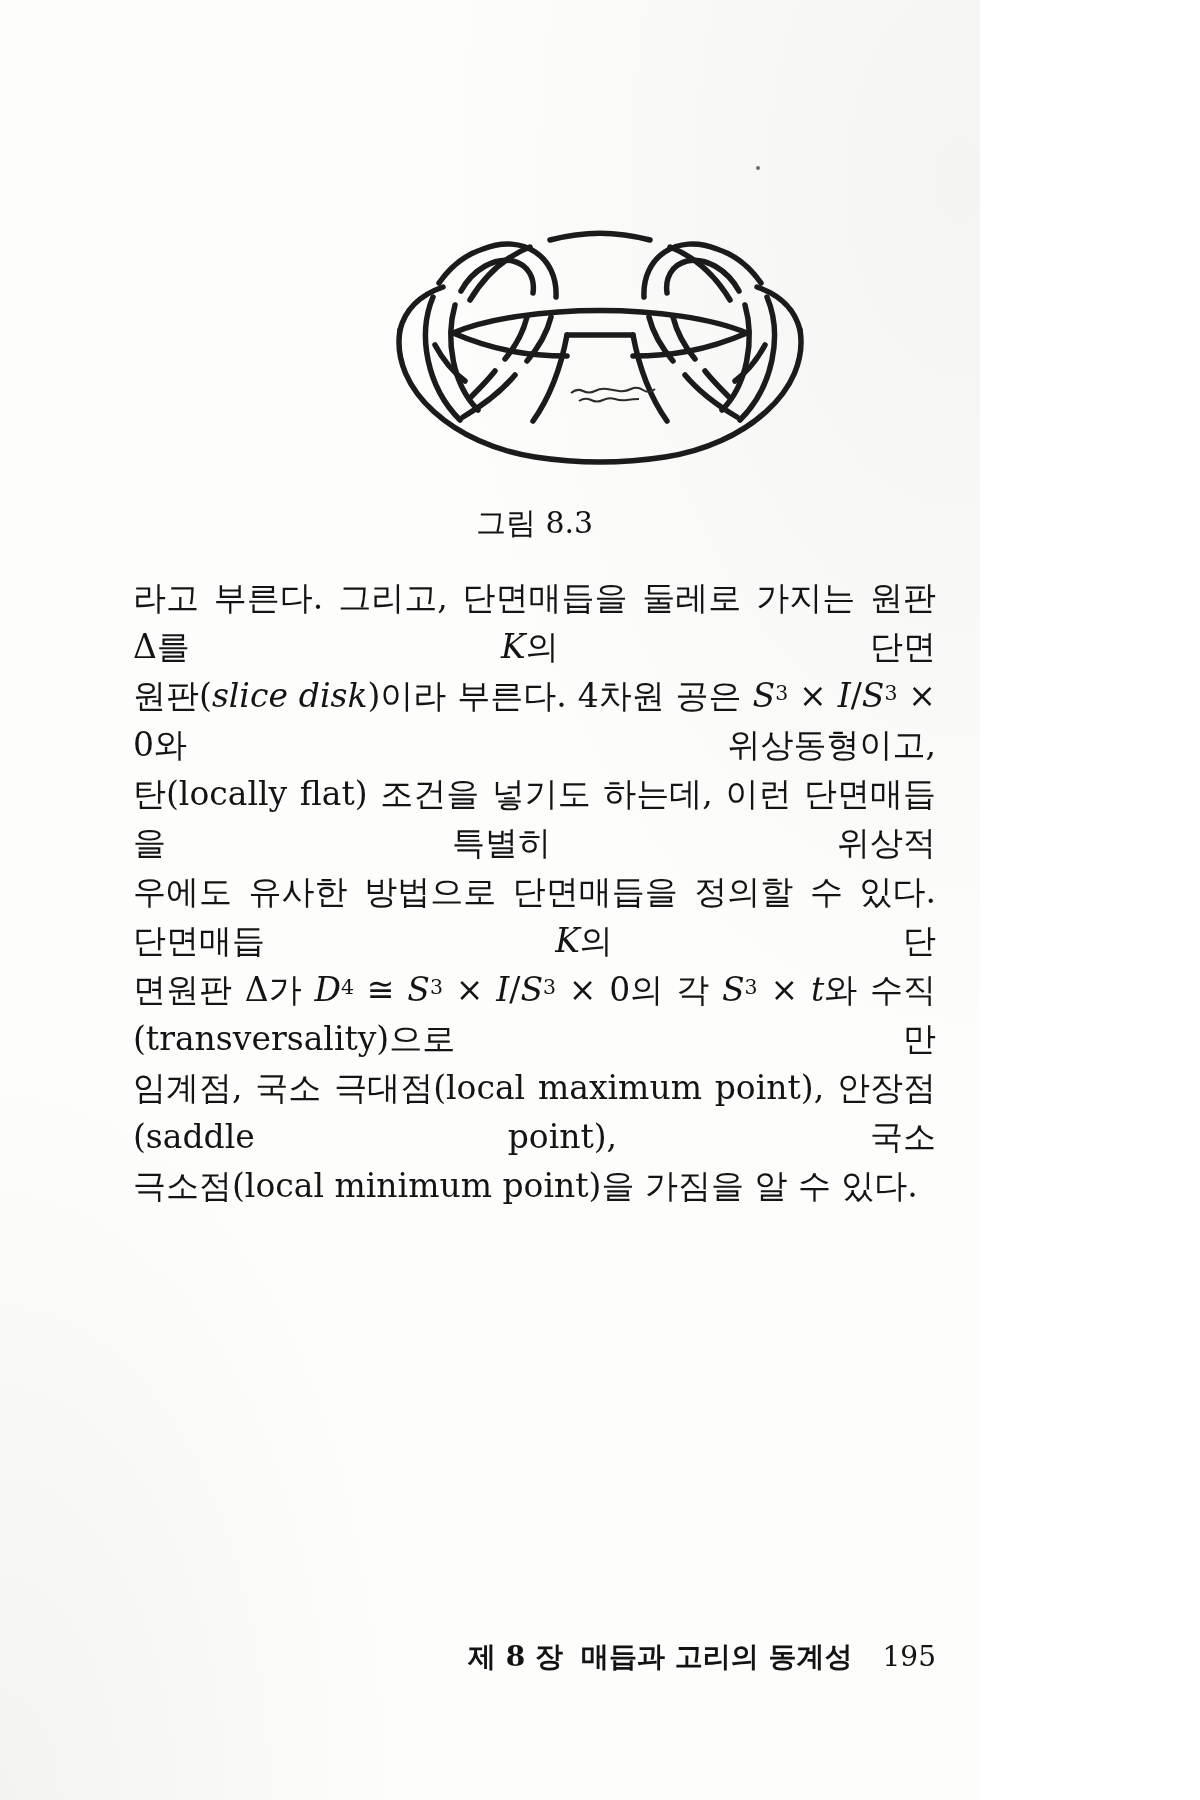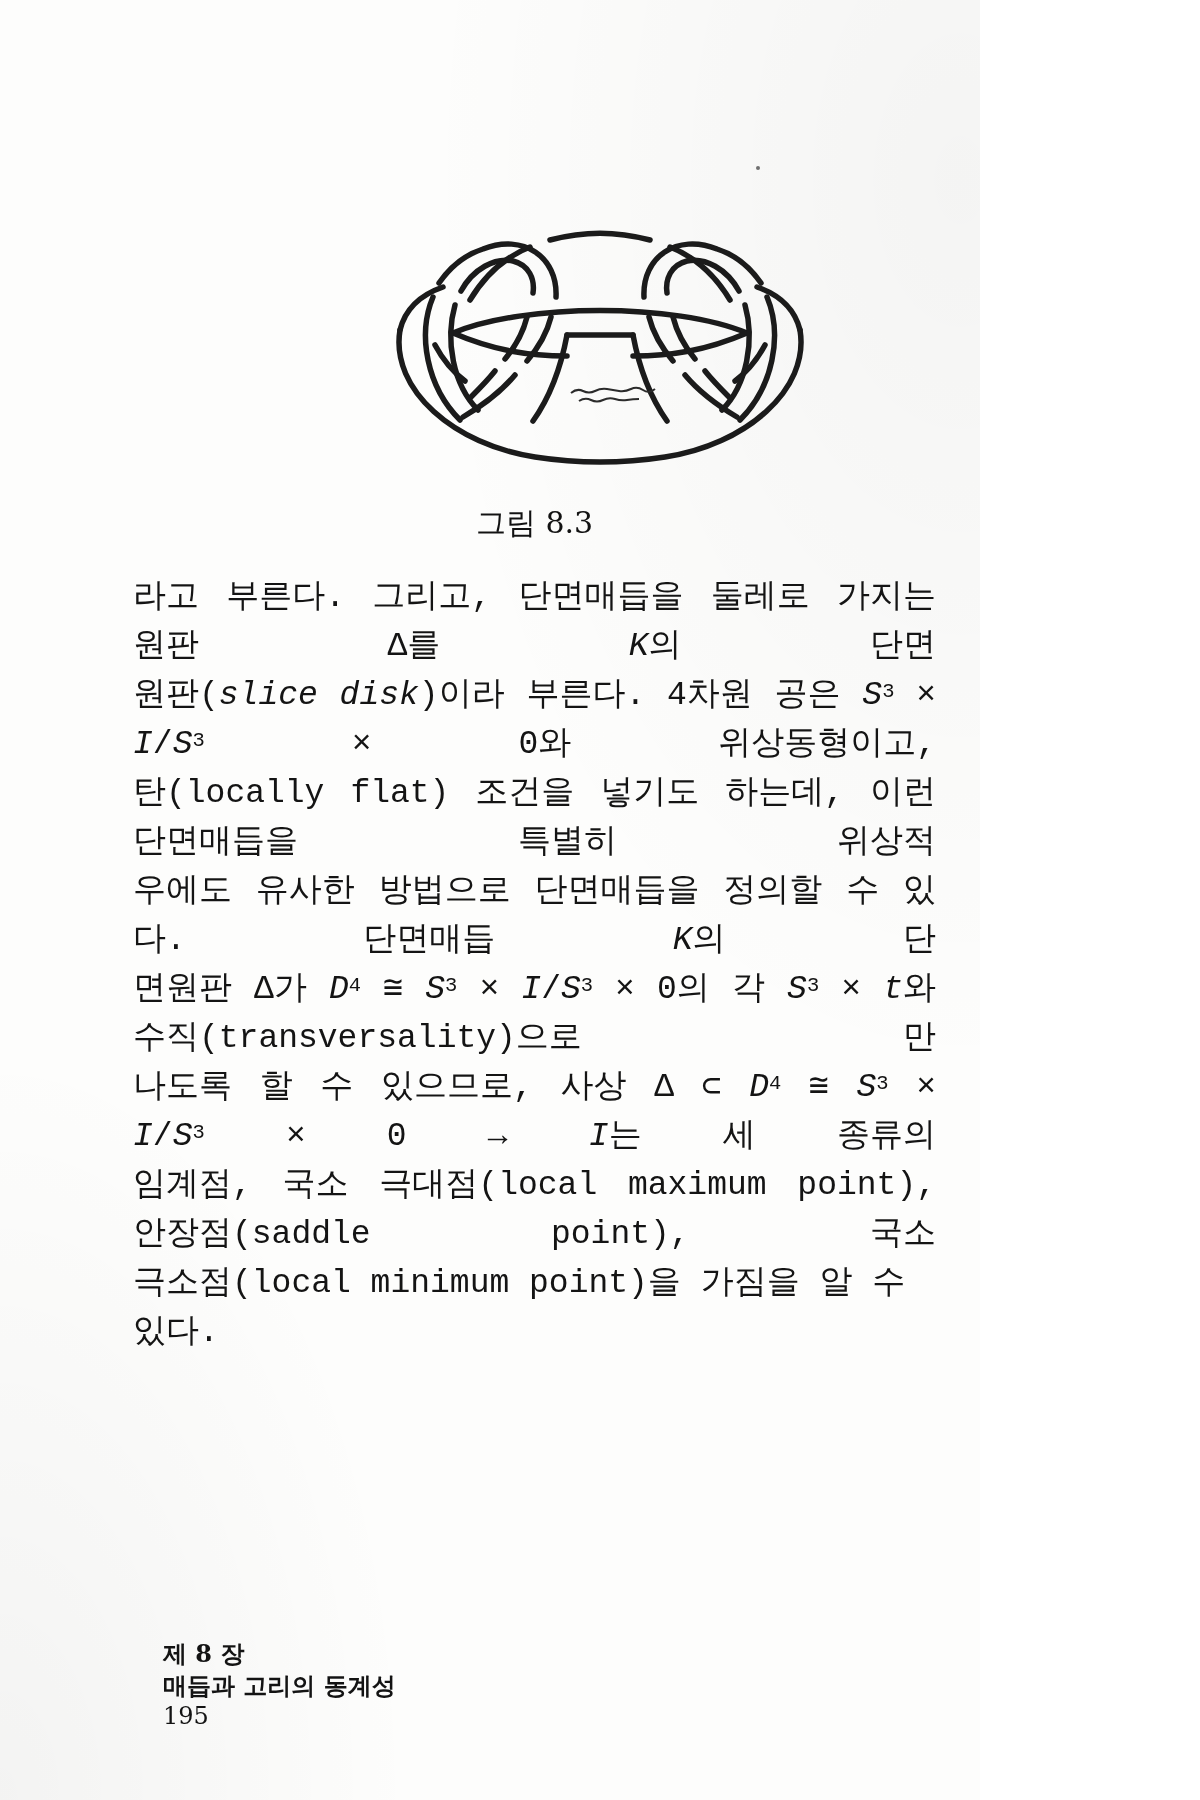--- a/index.html
+++ b/index.html
@@ -18,29 +18,29 @@
       #fdfdfc;
   }
   .content { position:absolute; left:133px; top:0; width:803px; }
   .fig { margin:205px 0 0 242px; width:450px; height:260px; padding:0; }
   .fig svg { display:block; }
   .caption {
     text-align:center; margin-top:36px; font-size:30px; line-height:44px;
     color:#121212;
   }
   .body-text { margin-top:28px; font-size:33px; line-height:49px; color:#141414; }
-  .line { text-align:left; white-space:normal;font-family:Liberation Mono, monospace; }
+  .line { text-align:left; white-space:normal; }
   .line.just { text-align:justify; text-align-last:justify; }
   .line.indent { text-indent:27px; }
   .line .it { font-style:italic; }
   .line sup { font-size:0.62em; line-height:0; vertical-align:7px; }
   .footer {
     position:absolute; left:133px; top:1638px; width:803px;
     display:flex; justify-content:flex-end; align-items:baseline;
-    font-size:24px; font-weight:700; color:#131313;flex-direction:column;
+    font-size:28px; font-weight:700; color:#131313;
   }
   .footer .ft2 { margin-left:18px; }
   .footer .ftnum { margin-left:30px; font-weight:400; }
   .speck { position:absolute; left:756px; top:166px; width:4px; height:4px;
     border-radius:50%; background:#6f6f6f; }
 </style>
 </head>
 <body>
 
 <div class="page">
@@ -97,21 +97,20 @@
     </figure>
 
     <div class="caption">그림 8.3</div>
 
     <div class="body-text">
         <div class="line just"><span>라고 부른다. 그리고, 단면매듭을 둘레로 가지는 원판 Δ를 </span><span class="it">K</span><span>의 단면</span></div>
         <div class="line just"><span>원판(</span><span class="it">slice disk</span><span>)이라 부른다. 4차원 공은 </span><span class="it">S</span><sup>3</sup><span> × </span><span class="it">I</span><span>/</span><span class="it">S</span><sup>3</sup><span> × 0와 위상동형이고,</span></div>
         <div class="line just"><span>탄(locally flat) 조건을 넣기도 하는데, 이런 단면매듭을 특별히 위상적</span></div>
         <div class="line just"><span>우에도 유사한 방법으로 단면매듭을 정의할 수 있다. 단면매듭 </span><span class="it">K</span><span>의 단</span></div>
         <div class="line just"><span>면원판 Δ가 </span><span class="it">D</span><sup>4</sup><span> ≅ </span><span class="it">S</span><sup>3</sup><span> × </span><span class="it">I</span><span>/</span><span class="it">S</span><sup>3</sup><span> × 0의 각 </span><span class="it">S</span><sup>3</sup><span> × </span><span class="it">t</span><span>와 수직(transversality)으로 만</span></div>
-        <div class="line just"><span>나도록 할 수 있으므로, 사상 Δ ⊂ </span><span class="it">D</span><sup>4</sup><span> ≅ </span><span class="it">S</span><sup>3</sup><span> × </span><span class="it">I</span><span>/</span><span class="it">S</span><sup>3</sup><span> × 0 → </span><span class="it">I</span><span>는 세 종류의</span></div>
         <div class="line just"><span>임계점, 국소 극대점(local maximum point), 안장점(saddle point), 국소</span></div>
         <div class="line"><span>극소점(local minimum point)을 가짐을 알 수 있다.</span></div>
         <div class="line just"></div>
       </div>
 
   </div>
 
   <div class="footer">
     <span>제 8 장</span>
     <span class="ft2">매듭과 고리의 동계성</span>

